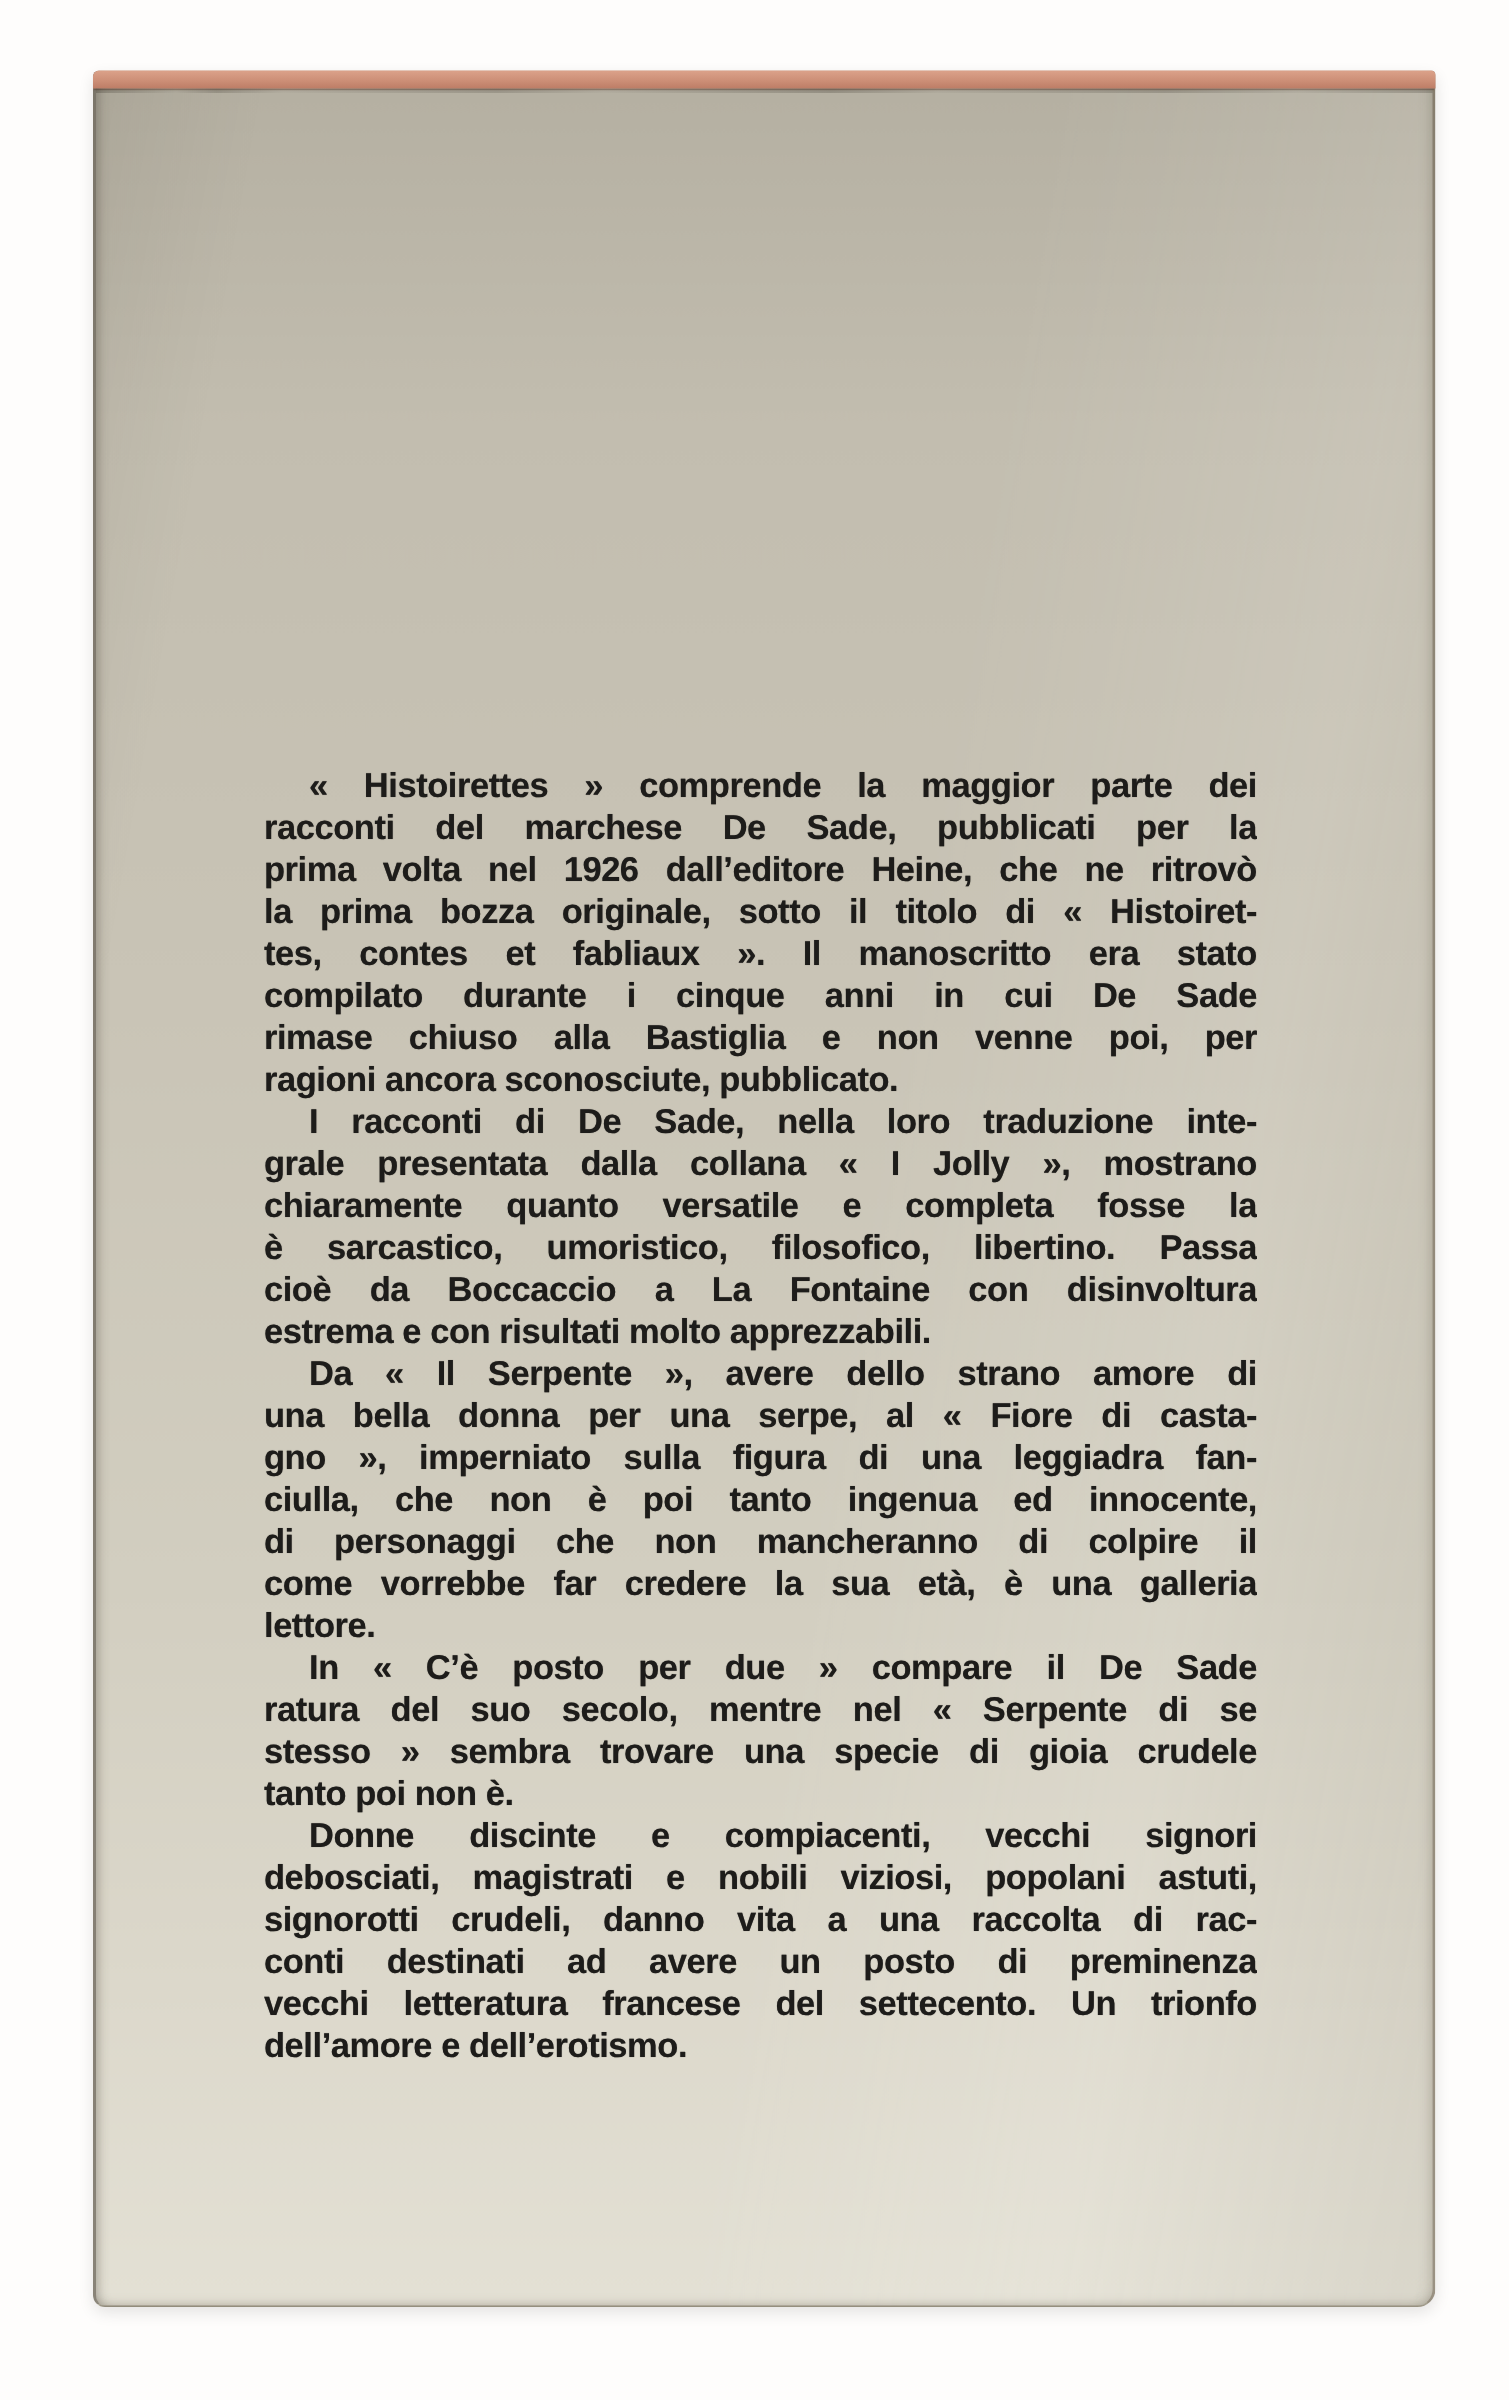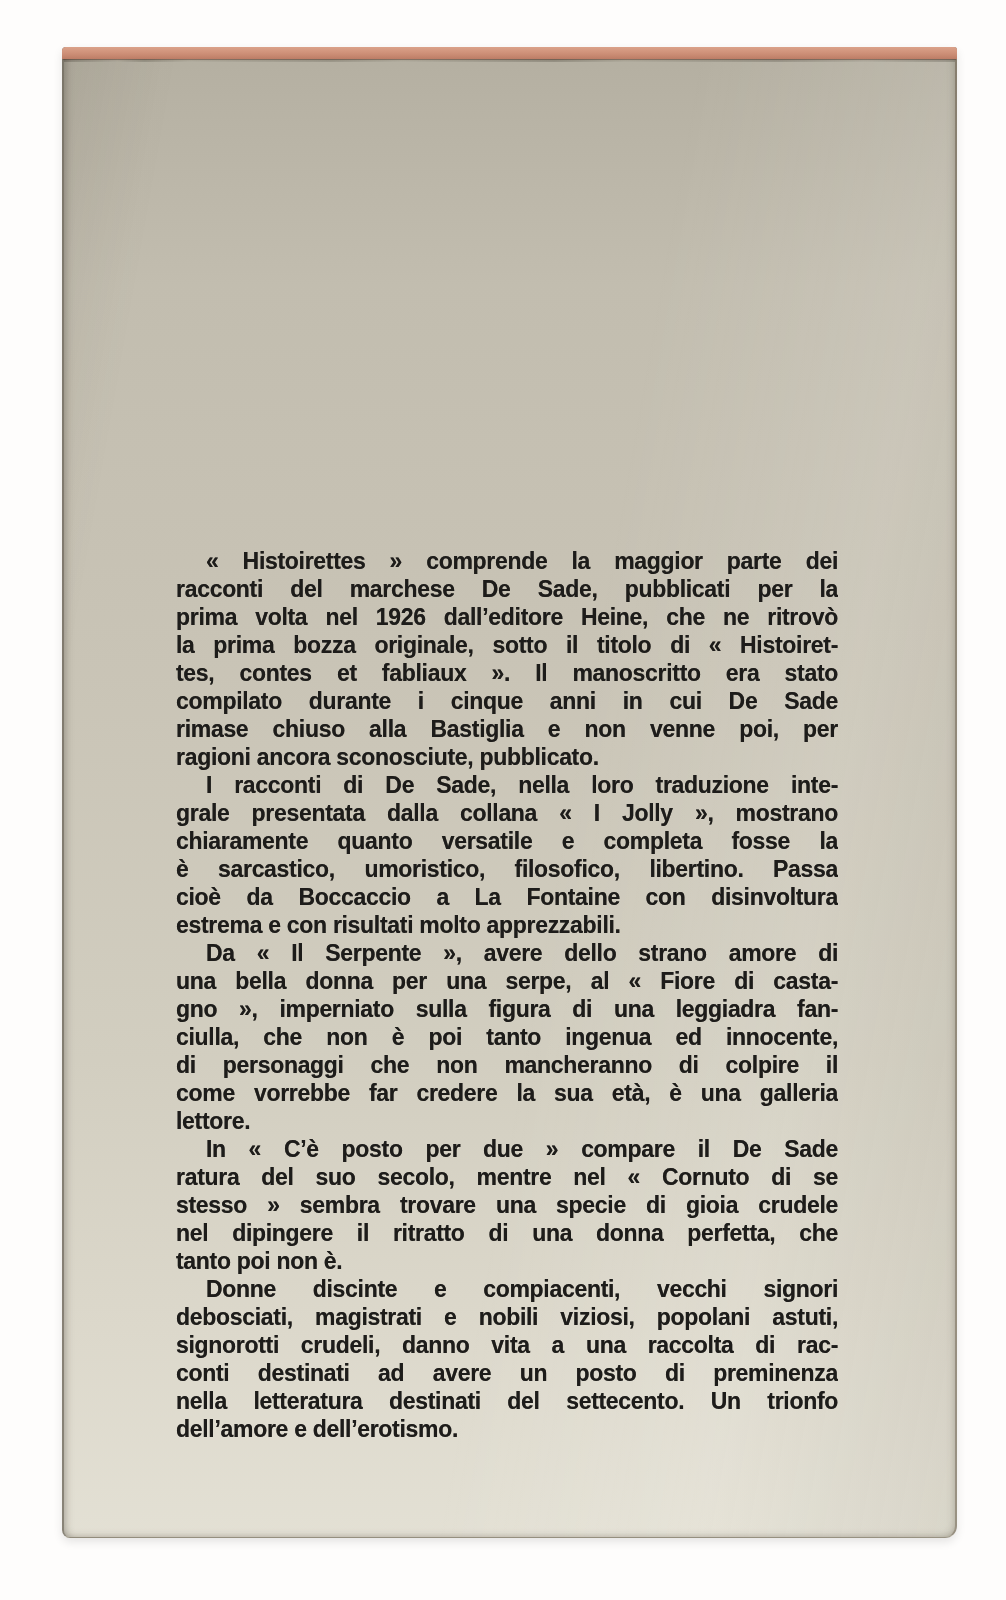--- a/index.html
+++ b/index.html
@@ -67,21 +67,20 @@
     position: absolute;
     left: 112px;
     top: 462px;
     width: 662px;
     font-weight: 700;
     font-size: 23px;
     line-height: 28px;
     letter-spacing: -0.3px;
     color: var(--text_color, #1d1c1a);
     text-shadow: 0 0 0.5px rgba(30, 28, 25, 0.65);
-    margin-top: 38px;
   }
   .line {
     height: 28px;
     overflow: hidden;
     text-align: justify;
     text-align-last: justify;
   }
   .line.first { text-indent: 30px; }
   .line.last  { text-align-last: left; }
 </style>
@@ -120,30 +119,29 @@
         <div class="line">una bella donna per una serpe, al « Fiore di casta-</div>
         <div class="line">gno », imperniato sulla figura di una leggiadra fan-</div>
         <div class="line">ciulla, che non è poi tanto ingenua ed innocente,</div>
         <div class="line">di personaggi che non mancheranno di colpire il</div>
         <div class="line">come vorrebbe far credere la sua età, è una galleria</div>
         <div class="line last">lettore.</div>
       </div>
 
       <div>
         <div class="line first">In « C’è posto per due » compare il De Sade</div>
-        <div class="line">ratura del suo secolo, mentre nel « Cornuto di se</div>
+        <div class="line">ratura del suo secolo, mentre nel « Serpente di se</div>
         <div class="line">stesso » sembra trovare una specie di gioia crudele</div>
-        <div class="line">nel dipingere il ritratto di una donna perfetta, che</div>
         <div class="line last">tanto poi non è.</div>
       </div>
 
       <div>
         <div class="line first">Donne discinte e compiacenti, vecchi signori</div>
         <div class="line">debosciati, magistrati e nobili viziosi, popolani astuti,</div>
         <div class="line">signorotti crudeli, danno vita a una raccolta di rac-</div>
         <div class="line">conti destinati ad avere un posto di preminenza</div>
-        <div class="line">nella letteratura destinati del settecento. Un trionfo</div>
+        <div class="line">vecchi letteratura francese del settecento. Un trionfo</div>
         <div class="line last">dell’amore e dell’erotismo.</div>
       </div>
 
     </div>
   </div>
 </div>
 
 </body></html>

